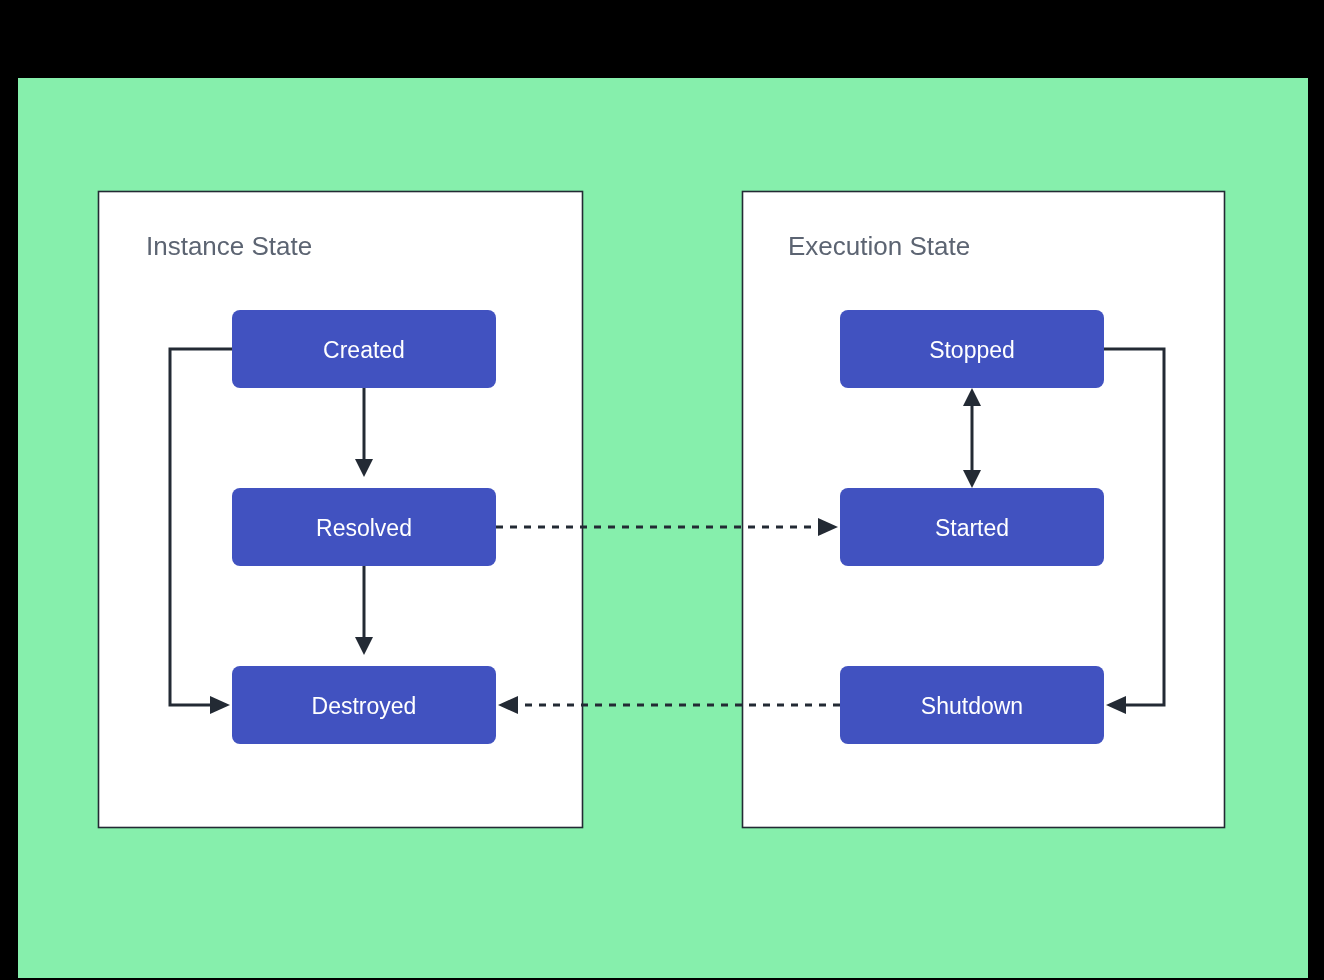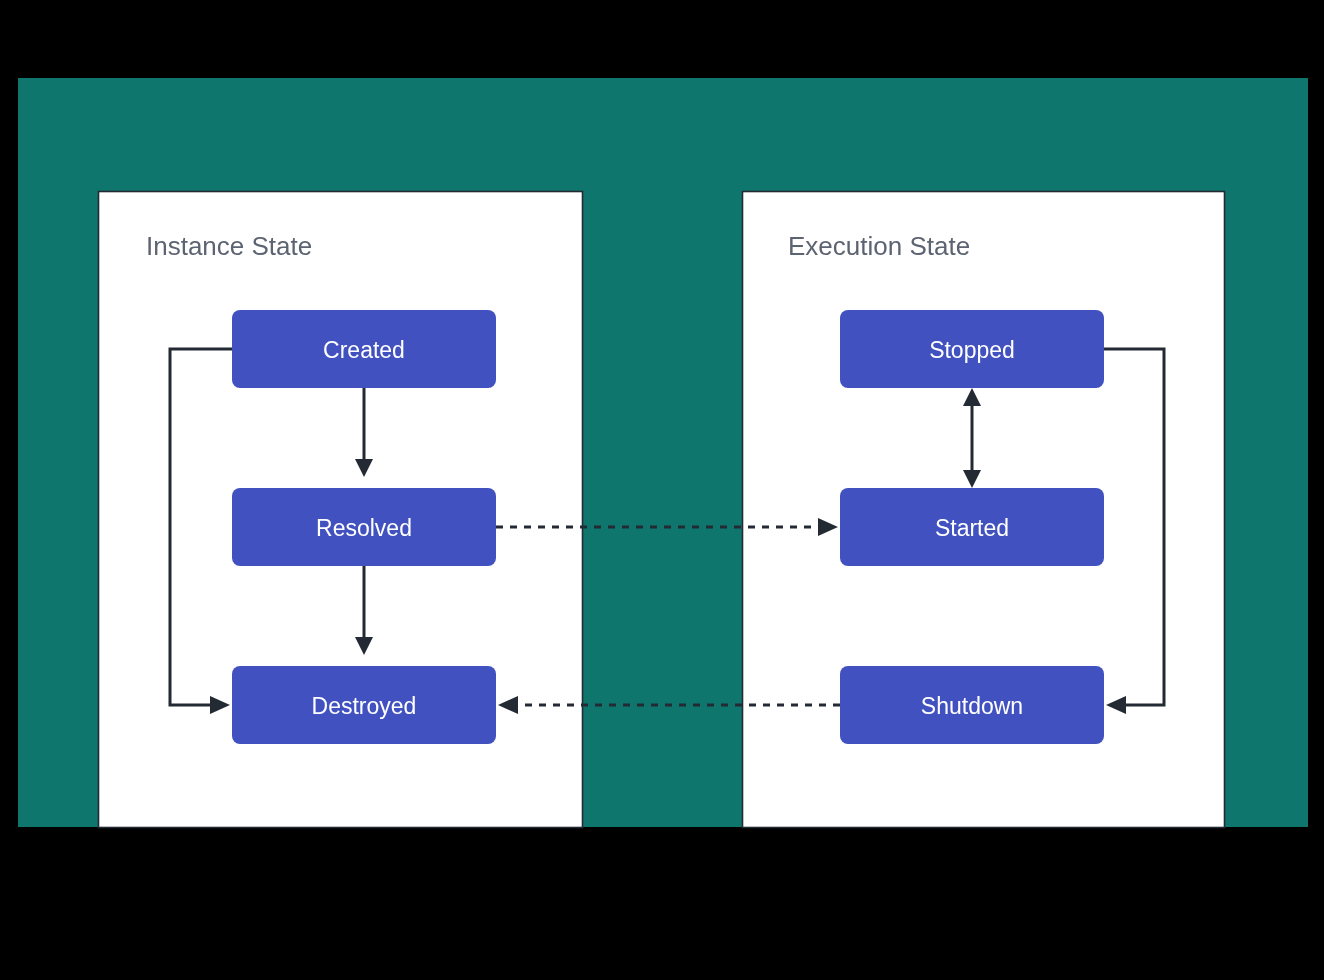--- a/index.html
+++ b/index.html
@@ -20,22 +20,22 @@
     height: 980px;
     background: #000000;
   }
 
   
   #canvas {
     position: absolute;
     left: 18px;
     top: 78px;
     width: 1290px;
-    height: 749px;
-    background: #0f766e;
+    height: 900px;
+    background: #86efac;
   }
 
   
   #diagram {
     position: absolute;
     left: 0;
     top: 0;
     width: 1290px;
     height: 825px;
     display: block;

